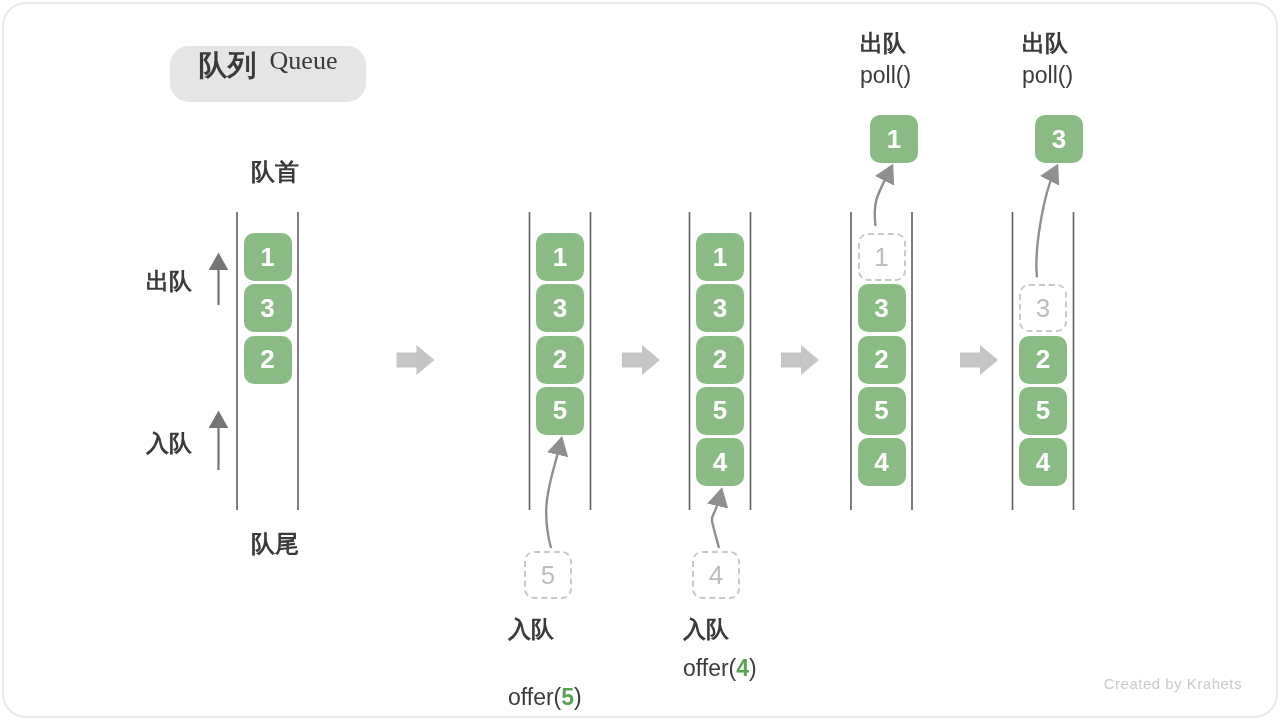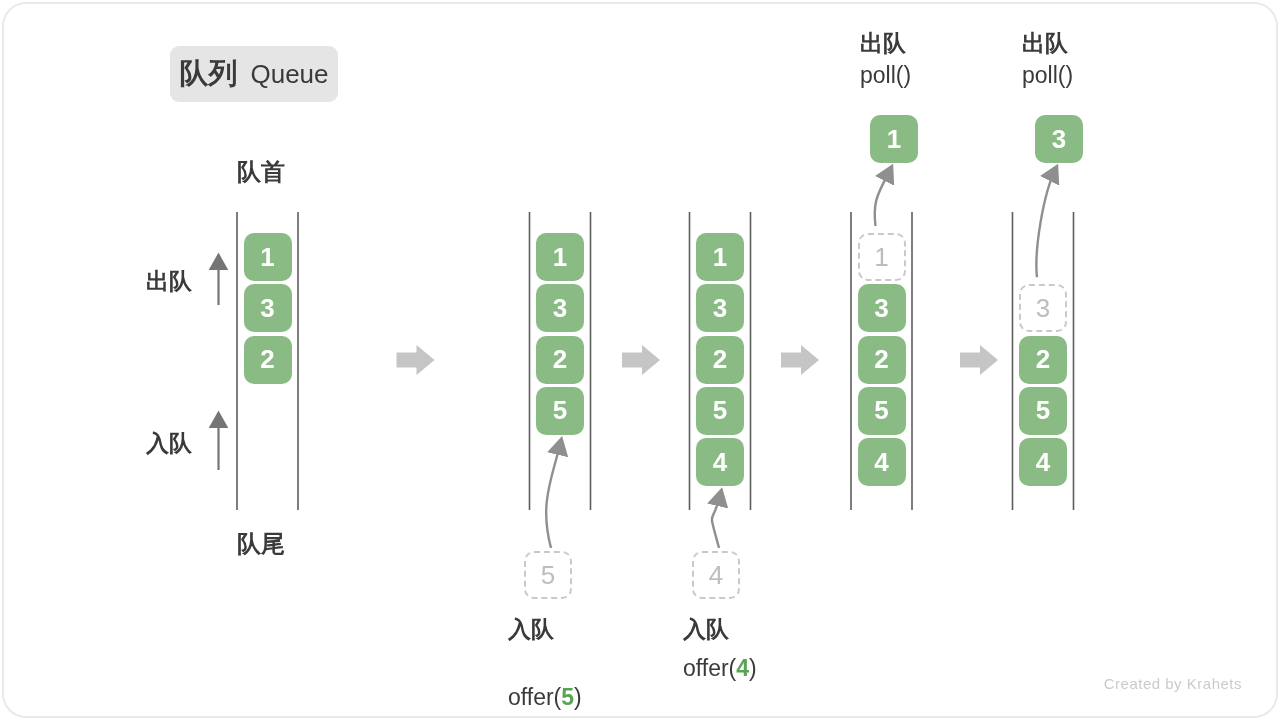--- a/index.html
+++ b/index.html
@@ -3,29 +3,29 @@
 <meta charset="utf-8">
 <style>
   * { margin:0; padding:0; box-sizing:border-box; }
   html,body { width:1280px; height:720px; background:#fff; overflow:hidden;
     font-family:"Liberation Sans","DejaVu Sans",sans-serif; }
   #card { position:absolute; left:2px; top:2px; width:1276px; height:716px;
     border:2px solid #e9e9e9; border-radius:24px; background:#fff; }
   #overlay { position:absolute; left:0; top:0; width:1280px; height:720px; }
   #boxes { position:absolute; left:0; top:0; width:1280px; height:720px; }
 
-  .badge { position:absolute; left:170px; top:46px; width:168px; height:56px;
-    background:var(--badge-bg); border-radius:9px; display:flex;
-    align-items:center; justify-content:center; gap:13px; }
+  .badge { position:absolute; left:170px; top:46px; width:196px; height:56px;
+    background:var(--badge-bg); border-radius:19px; display:flex;
+    align-items:flex-start; justify-content:center; gap:13px; }
   .badge .zh { font-size:29px; font-weight:700; color:var(--text); }
-  .badge .en { font-family:Liberation Sans, sans-serif;
+  .badge .en { font-family:Liberation Serif, serif;
     font-size:26px; color:var(--text); }
 
   .cjk { position:absolute; font-weight:700; color:var(--text); }
-  #front-label, #rear-label { left:237px; width:62px; text-align:left; font-size:24px; }
+  #front-label, #rear-label { left:237px; width:62px; text-align:right; font-size:24px; }
   #front-label { top:156px; }
   #rear-label  { top:528px; }
   #dequeue-label, #enqueue-label { left:128px; width:64px; text-align:right; font-size:23px; }
   #dequeue-label { top:266px; }
   #enqueue-label { top:428px; }
 
   .cell { position:absolute; width:48px; height:48px; border-radius:10px;
     display:flex; align-items:center; justify-content:center;
     font-size:26px; font-weight:700; }
   .cell.solid { background:var(--green); color:#fff; }

